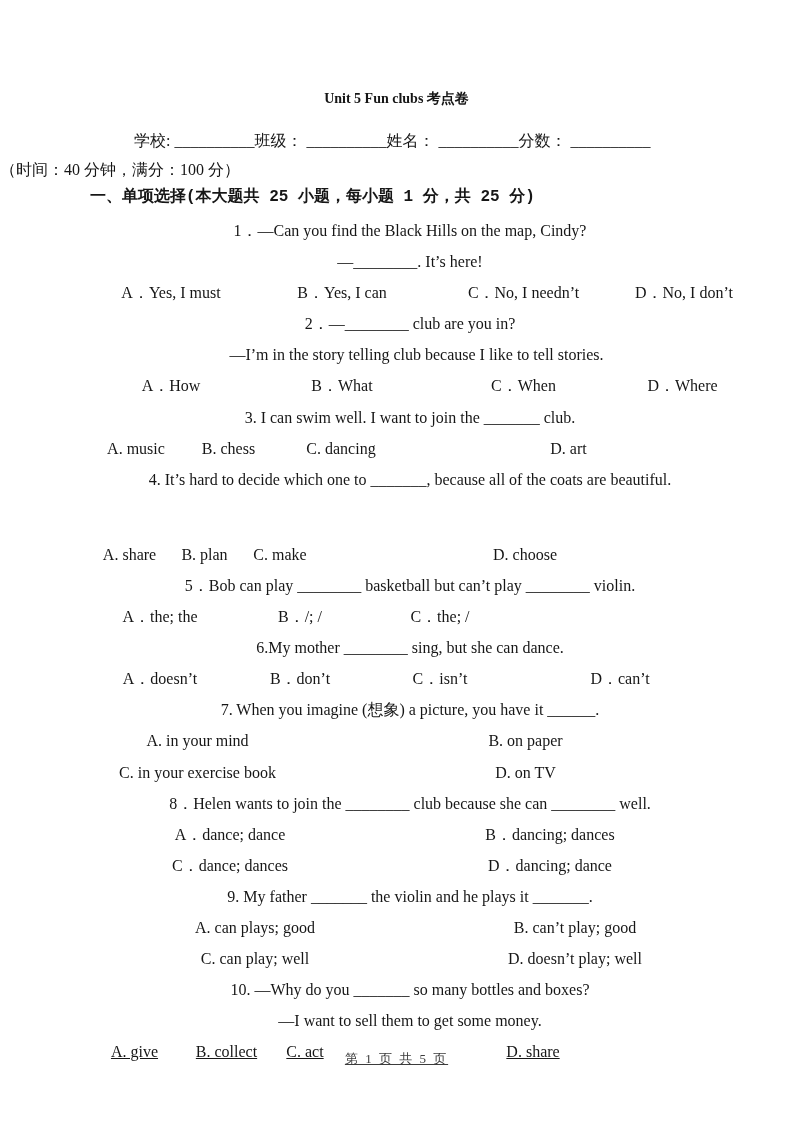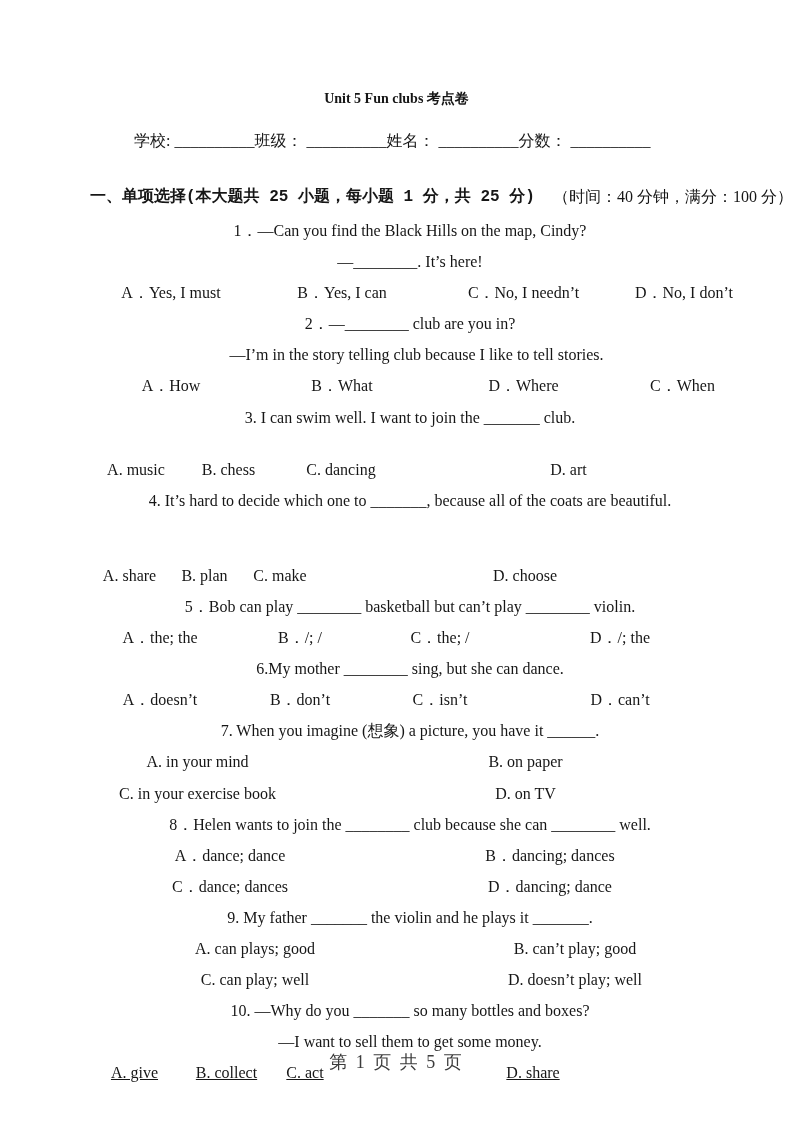--- a/index.html
+++ b/index.html
@@ -24,24 +24,23 @@
   }
   .info {
     position: absolute;
     top: 130px; left: 134px;
     line-height: 22px;
     white-space: pre;
   }
   .time {
     position: absolute;
     top: 159px; left: 0; width: 100%;
-    text-align: right;
+    text-align: left;
     line-height: 22px;
     white-space: pre;
-    margin-top: 27px;
   }
   .section {
     position: absolute;
     top: 186px; left: 90px;
     font-weight: 700;
     line-height: 22px;
     white-space: pre;
     font-family: Liberation Mono, monospace;
   }
   .qbody {
@@ -50,36 +49,37 @@
   }
   .line {
     height: 31.1px;
     line-height: 31.1px;
     white-space: pre;
     text-align: center;
   }
   .opts { display: grid; }
   .opts span { white-space: pre; overflow: visible; }
   .c-q12 { padding-left: 22px; grid-template-columns: 118px 140px 139px auto; gap: 42px; }
-  .c-q3  { grid-template-columns: 92px 93px 132px auto; margin-top: 21px; }
+  .c-q3  { grid-template-columns: 92px 93px 132px auto; }
   .c-q4  { grid-template-columns: 79px 71px 80px auto; margin-top: 44px; }
   .c-q56 { grid-template-columns: 140px 140px 140px auto; }
   .c-q7  { grid-template-columns: 215px auto; gap: 16px; }
   .c-q8  { grid-template-columns: 280px auto; }
   .c-q9  { grid-template-columns: 330px auto; }
   .c-q10 { grid-template-columns: 89px 95px 62px auto; text-decoration: underline; }
   .indent13 { padding-left: 13px; }
   .footer {
     position: absolute;
     top: 1050px; left: 0; width: 100%;
     text-align: center;
-    font-size: 18px;
+    font-size: 13px;
     color: #3c3c3c;
     letter-spacing: 2px;
     white-space: pre;
+    text-decoration: underline;
   }
 </style>
 </head>
 <body>
 
 <div class="sheet">
 
   <div class="title">Unit 5 Fun clubs 考点卷</div>
   <div class="info">学校: __________班级： __________姓名： __________分数： __________</div>
   <div class="time">（时间：40 分钟，满分：100 分）</div>
@@ -94,22 +94,22 @@
       <span>B．Yes, I can</span>
       <span>C．No, I needn’t</span>
       <span>D．No, I don’t</span>
     </div>
 
     <div class="line">2．—________ club are you in?</div>
     <div class="line indent13">—I’m in the story telling club because I like to tell stories.</div>
     <div class="line opts c-q12">
       <span>A．How</span>
       <span>B．What</span>
+      <span>C．When</span>
       <span>D．Where</span>
-      <span>C．When</span>
     </div>
 
     <div class="line">3. I can swim well. I want to join the _______ club.</div>
     <div class="line opts c-q3">
       <span>A. music</span>
       <span>B. chess</span>
       <span>C. dancing</span>
       <span>D. art</span>
     </div>
 
@@ -119,21 +119,20 @@
       <span>B. plan</span>
       <span>C. make</span>
       <span>D. choose</span>
     </div>
 
     <div class="line">5．Bob can play ________ basketball but can’t play ________ violin.</div>
     <div class="line opts c-q56">
       <span>A．the; the</span>
       <span>B．/; /</span>
       <span>C．the; /</span>
-      <span>D．/; the</span>
     </div>
 
     <div class="line">6.My mother ________ sing, but she can dance.</div>
     <div class="line opts c-q56">
       <span>A．doesn’t</span>
       <span>B．don’t</span>
       <span>C．isn’t</span>
       <span>D．can’t</span>
     </div>
 

